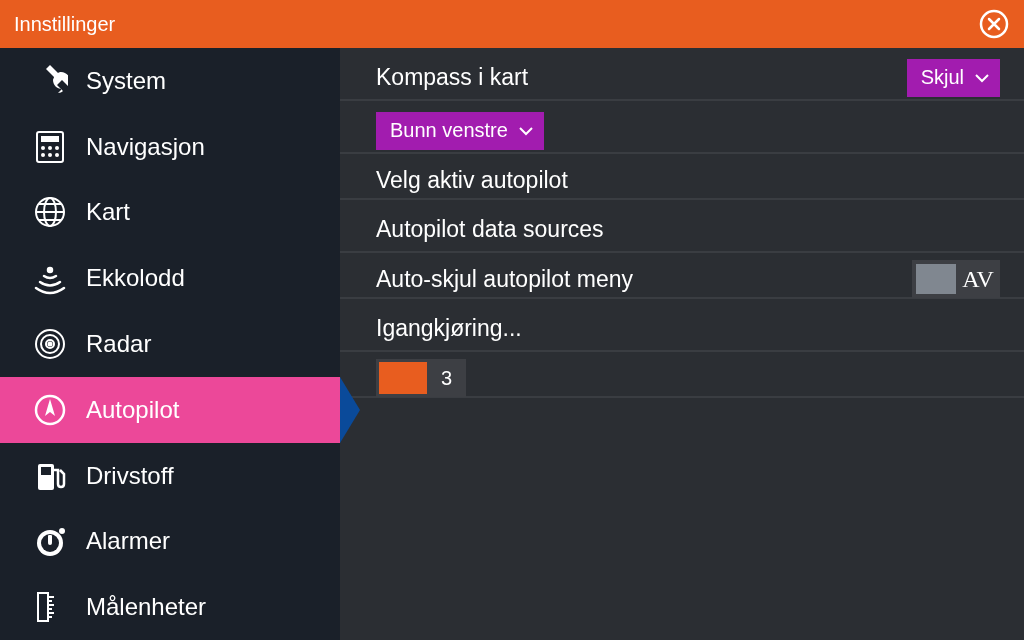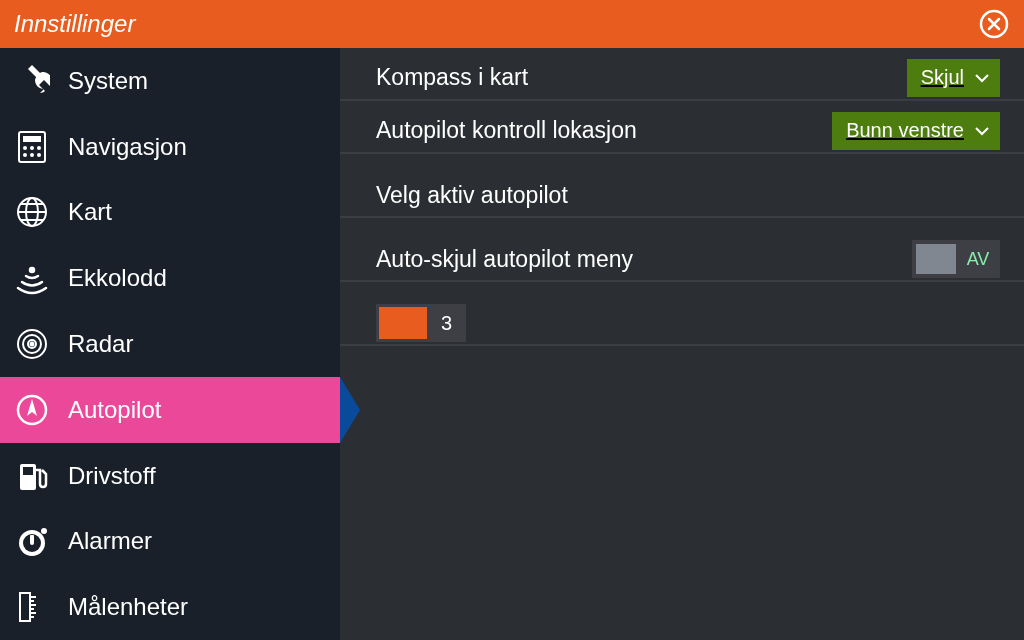--- a/index.html
+++ b/index.html
@@ -17,23 +17,22 @@
     .header {
       height: 48px;
       background: #e85d1f;
       display: flex;
       align-items: center;
       padding: 0 14px;
       justify-content: space-between;
     }
     .header-title {
       color: #fff;
-      font-size: 24px;
+      font-size: 20px;
       font-weight: normal;
-      font-style: italic;
     }
     .close-btn {
       width: 32px;
       height: 32px;
       cursor: pointer;
       display: flex;
       align-items: center;
       justify-content: center;
     }
     .main {
@@ -43,21 +42,21 @@
     .sidebar {
       width: 340px;
       background: #1a2029;
       display: flex;
       flex-direction: column;
     }
     .sidebar-item {
       display: flex;
       align-items: center;
       height: 67px;
-      padding-left: 10px;
+      padding-left: 28px;
       cursor: pointer;
       position: relative;
     }
     .sidebar-item.active {
       background: #ec4899;
     }
     .sidebar-item.active::after {
       content: "";
       position: absolute;
       right: -20px;
@@ -89,35 +88,33 @@
     .row {
       display: flex;
       align-items: center;
       justify-content: space-between;
       height: 53px;
       padding: 8px 24px 0 36px;
       border-bottom: 2px solid #3a3d42;
       cursor: pointer;
     }
     .row.tall {
-      height: 52px;
-      margin-top: 12px;
+      height: 46px;
     }
     .row-label {
       color: #fff;
       font-size: 23px;
     }
     .dropdown {
       display: flex;
       align-items: center;
-      background: #4d7c0f;
+      background: #a21caf;
       height: 38px;
       padding: 0 10px 0 14px;
       cursor: pointer;
-      text-decoration: underline;
     }
     .dropdown-value {
       color: #fff;
       font-size: 20px;
       margin-right: 10px;
     }
     .chevron {
       width: 16px;
       height: 16px;
       display: flex;
@@ -131,24 +128,25 @@
       height: 38px;
       background: #3d3f44;
     }
     .toggle-box {
       width: 40px;
       height: 30px;
       background: #808790;
       margin-left: 4px;
     }
     .toggle-label {
-      color: #86efac;
-      font-size: 18px;
+      color: #ffffff;
+      font-size: 24px;
       flex: 1;
       text-align: center;
+      font-family: Liberation Serif, serif;
     }
     .slider-ctrl {
       display: flex;
       align-items: center;
       width: 90px;
       height: 38px;
       background: #3d3f44;
     }
     .slider-fill {
       width: 48px;
@@ -294,44 +292,49 @@
         <span class="dropdown-value">Skjul</span>
         <span class="chevron">
           <svg width="14" height="10" viewBox="0 0 14 10">
               <path d="M1 2 L7 8 L13 2" fill="none" stroke="#fff" stroke-width="2"></path>
             </svg>
         </span>
       </div>
     </div>
 
     <div class="row">
-      <span class="row-label">Autopilot kontroll lokasjon</span>
       <div class="dropdown">
         <span class="dropdown-value">Bunn venstre</span>
         <span class="chevron">
           <svg width="14" height="10" viewBox="0 0 14 10">
               <path d="M1 2 L7 8 L13 2" fill="none" stroke="#fff" stroke-width="2"></path>
             </svg>
         </span>
       </div>
     </div>
 
     <div class="row tall">
       <span class="row-label">Velg aktiv autopilot</span>
     </div>
 
+    <div class="row">
+      <span class="row-label">Autopilot data sources</span>
+    </div>
 
     <div class="row tall">
       <span class="row-label">Auto-skjul autopilot meny</span>
       <div class="toggle">
         <div class="toggle-box"></div>
         <span class="toggle-label">AV</span>
       </div>
     </div>
 
+    <div class="row">
+      <span class="row-label">Igangkjøring...</span>
+    </div>
 
     <div class="row tall">
       <div class="slider-ctrl">
         <div class="slider-fill"></div>
         <span class="slider-value">3</span>
       </div>
     </div>
 
   </div>
 </div>

